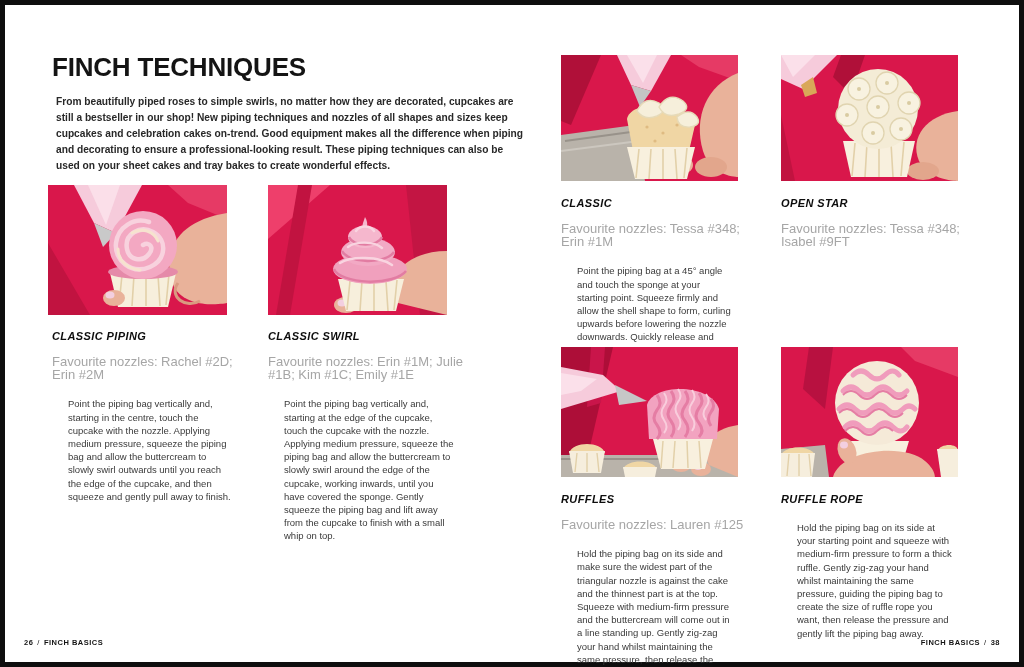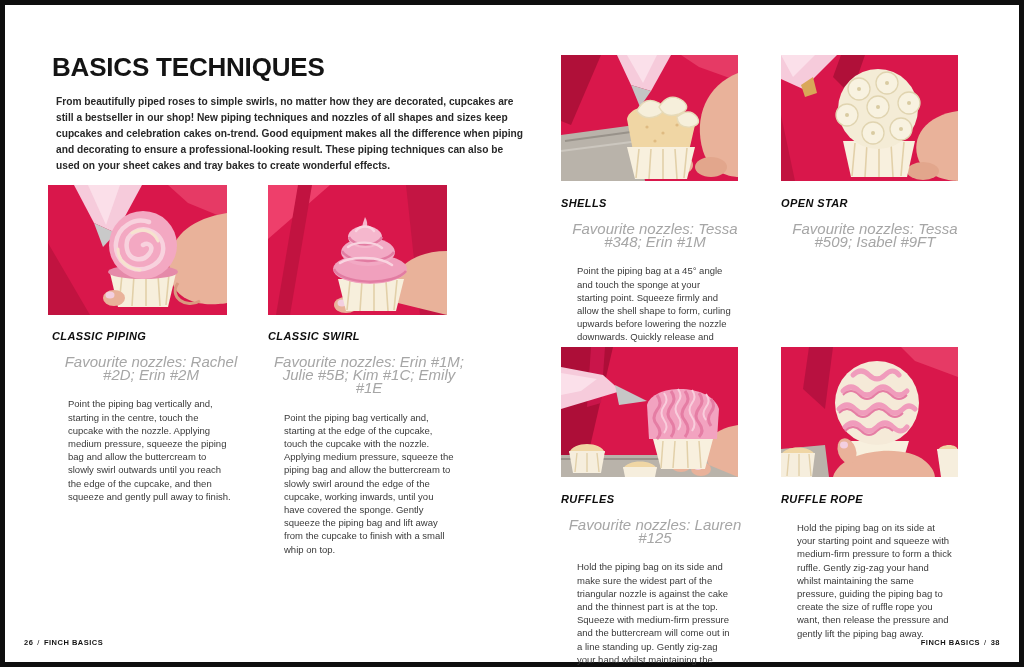--- a/index.html
+++ b/index.html
@@ -17,40 +17,40 @@
     font-size:10.2px;line-height:16px;font-weight:700;color:#282828;
   }
   .photo{position:absolute;overflow:hidden;background:#d9174b;}
   .photo svg{display:block;width:100%;height:100%;}
   .section{position:absolute;}
   .section h2{
     margin:0;font-size:11px;font-weight:800;font-style:italic;
     letter-spacing:0.4px;color:#0d0d0d;
   }
   .nozzles{
-    margin:13px 0 0 0;font-style:italic;color:#a6a6a6;
-    font-size:15px;line-height:13.2px;text-align:center;
+    margin:13px 0 0 0;color:#a6a6a6;
+    font-size:13px;line-height:13.2px;
   }
   .bodytext{
     margin:16px;font-size:9.5px;line-height:13.2px;color:#3a3a3a;
   }
   .folio{
     position:absolute;top:638px;font-size:7.5px;font-weight:800;
     letter-spacing:0.5px;color:#141414;white-space:nowrap;
   }
   .folio-left{left:24px;}
   .folio-right{right:24px;text-align:right;}
   .folio .sep{margin:0 4px;font-weight:400;}
 </style>
 </head>
 <body>
 
 <div class="frame">
 
-  <h1 class="page-title">BASICS TECHNIQUES</h1>
+  <h1 class="page-title">FINCH TECHNIQUES</h1>
   <p class="intro">From beautifully piped roses to simple swirls, no matter how they are decorated, cupcakes are still a bestseller in our shop! New piping techniques and nozzles of all shapes and sizes keep cupcakes and celebration cakes on-trend. Good equipment makes all the difference when piping and decorating to ensure a professional-looking result. These piping techniques can also be used on your sheet cakes and tray bakes to create wonderful effects.</p>
 
   <div class="photo" style="left:48px;top:185px;width:179px;height:130px;">
     <svg viewBox="0 0 179 130" preserveAspectRatio="none">
       <rect width="179" height="130" fill="#d9174b"></rect>
       <path d="M0 130 L0 58 L42 130 Z" fill="#c11340"></path>
       <path d="M120 0 L179 0 L179 34 L140 18 Z" fill="#e63a65"></path>
       <path d="M179 28 C128 36 112 68 126 102 C140 126 179 118 179 118 Z" fill="#e9b29a"></path>
       <path d="M130 98 C120 112 138 124 152 116" fill="none" stroke="#d99a80" stroke-width="3"></path>
       <polygon points="26,0 94,0 68,48 46,38" fill="#f6cbdb"></polygon>
@@ -90,21 +90,21 @@
   </div>
 
   <div class="section" style="left:52px;top:330px;width:198px;">
     <h2>CLASSIC PIPING</h2>
     <p class="nozzles">Favourite nozzles: Rachel #2D; Erin #2M</p>
     <p class="bodytext">Point the piping bag vertically and, starting in the centre, touch the cupcake with the nozzle. Applying medium pressure, squeeze the piping bag and allow the buttercream to slowly swirl outwards until you reach the edge of the cupcake, and then squeeze and gently pull away to finish.</p>
   </div>
 
   <div class="section" style="left:268px;top:330px;width:202px;">
     <h2>CLASSIC SWIRL</h2>
-    <p class="nozzles">Favourite nozzles: Erin #1M; Julie #5B; Kim #1C; Emily #1E</p>
+    <p class="nozzles">Favourite nozzles: Erin #1M; Julie #1B; Kim #1C; Emily #1E</p>
     <p class="bodytext">Point the piping bag vertically and, starting at the edge of the cupcake, touch the cupcake with the nozzle. Applying medium pressure, squeeze the piping bag and allow the buttercream to slowly swirl around the edge of the cupcake, working inwards, until you have covered the sponge. Gently squeeze the piping bag and lift away from the cupcake to finish with a small whip on top.</p>
   </div>
 
   <div class="photo" style="left:561px;top:55px;width:177px;height:126px;">
     <svg viewBox="0 0 177 126" preserveAspectRatio="none">
       <rect width="177" height="126" fill="#d9174b"></rect>
       <path d="M0 0 L40 0 L10 70 L0 66 Z" fill="#b01039"></path>
       <path d="M120 0 L177 0 L177 26 L138 12 Z" fill="#e63a65"></path>
       <polygon points="0,80 74,70 84,126 0,126" fill="#b9b3aa"></polygon>
       <path d="M4 86 L70 77" stroke="#98928a" stroke-width="2" fill="none"></path>
@@ -159,28 +159,28 @@
           <circle cx="128" cy="48" r="2"></circle>
         <circle cx="120" cy="74" r="2"></circle>
           <circle cx="92" cy="78" r="2"></circle>
           <circle cx="66" cy="60" r="2"></circle>
         <circle cx="97" cy="52" r="2"></circle>
       </g>
     </svg>
   </div>
 
   <div class="section" style="left:561px;top:197px;width:188px;">
-    <h2>SHELLS</h2>
+    <h2>CLASSIC</h2>
     <p class="nozzles">Favourite nozzles: Tessa #348; Erin #1M</p>
     <p class="bodytext">Point the piping bag at a 45° angle and touch the sponge at your starting point. Squeeze firmly and allow the shell shape to form, curling upwards before lowering the nozzle downwards. Quickly release and gently pull away. The next shell will cover the last shell’s tail. Repeat in a pattern, or around the edge of a cake.</p>
   </div>
 
   <div class="section" style="left:781px;top:197px;width:188px;">
     <h2>OPEN STAR</h2>
-    <p class="nozzles">Favourite nozzles: Tessa #509; Isabel #9FT</p>
+    <p class="nozzles">Favourite nozzles: Tessa #348; Isabel #9FT</p>
   </div>
 
   <div class="photo" style="left:561px;top:347px;width:177px;height:130px;">
     <svg viewBox="0 0 177 130" preserveAspectRatio="none">
       <rect width="177" height="130" fill="#d9174b"></rect>
       <path d="M0 0 L52 0 L22 130 L0 130 Z" fill="#ad0e38"></path>
       <path d="M30 0 L44 0 L40 56 L26 60 Z" fill="#c9154a"></path>
       <rect y="108" width="177" height="22" fill="#b9b3aa"></rect>
       <path d="M0 112 L177 112" stroke="#98928a" stroke-width="2"></path>
       <g>

